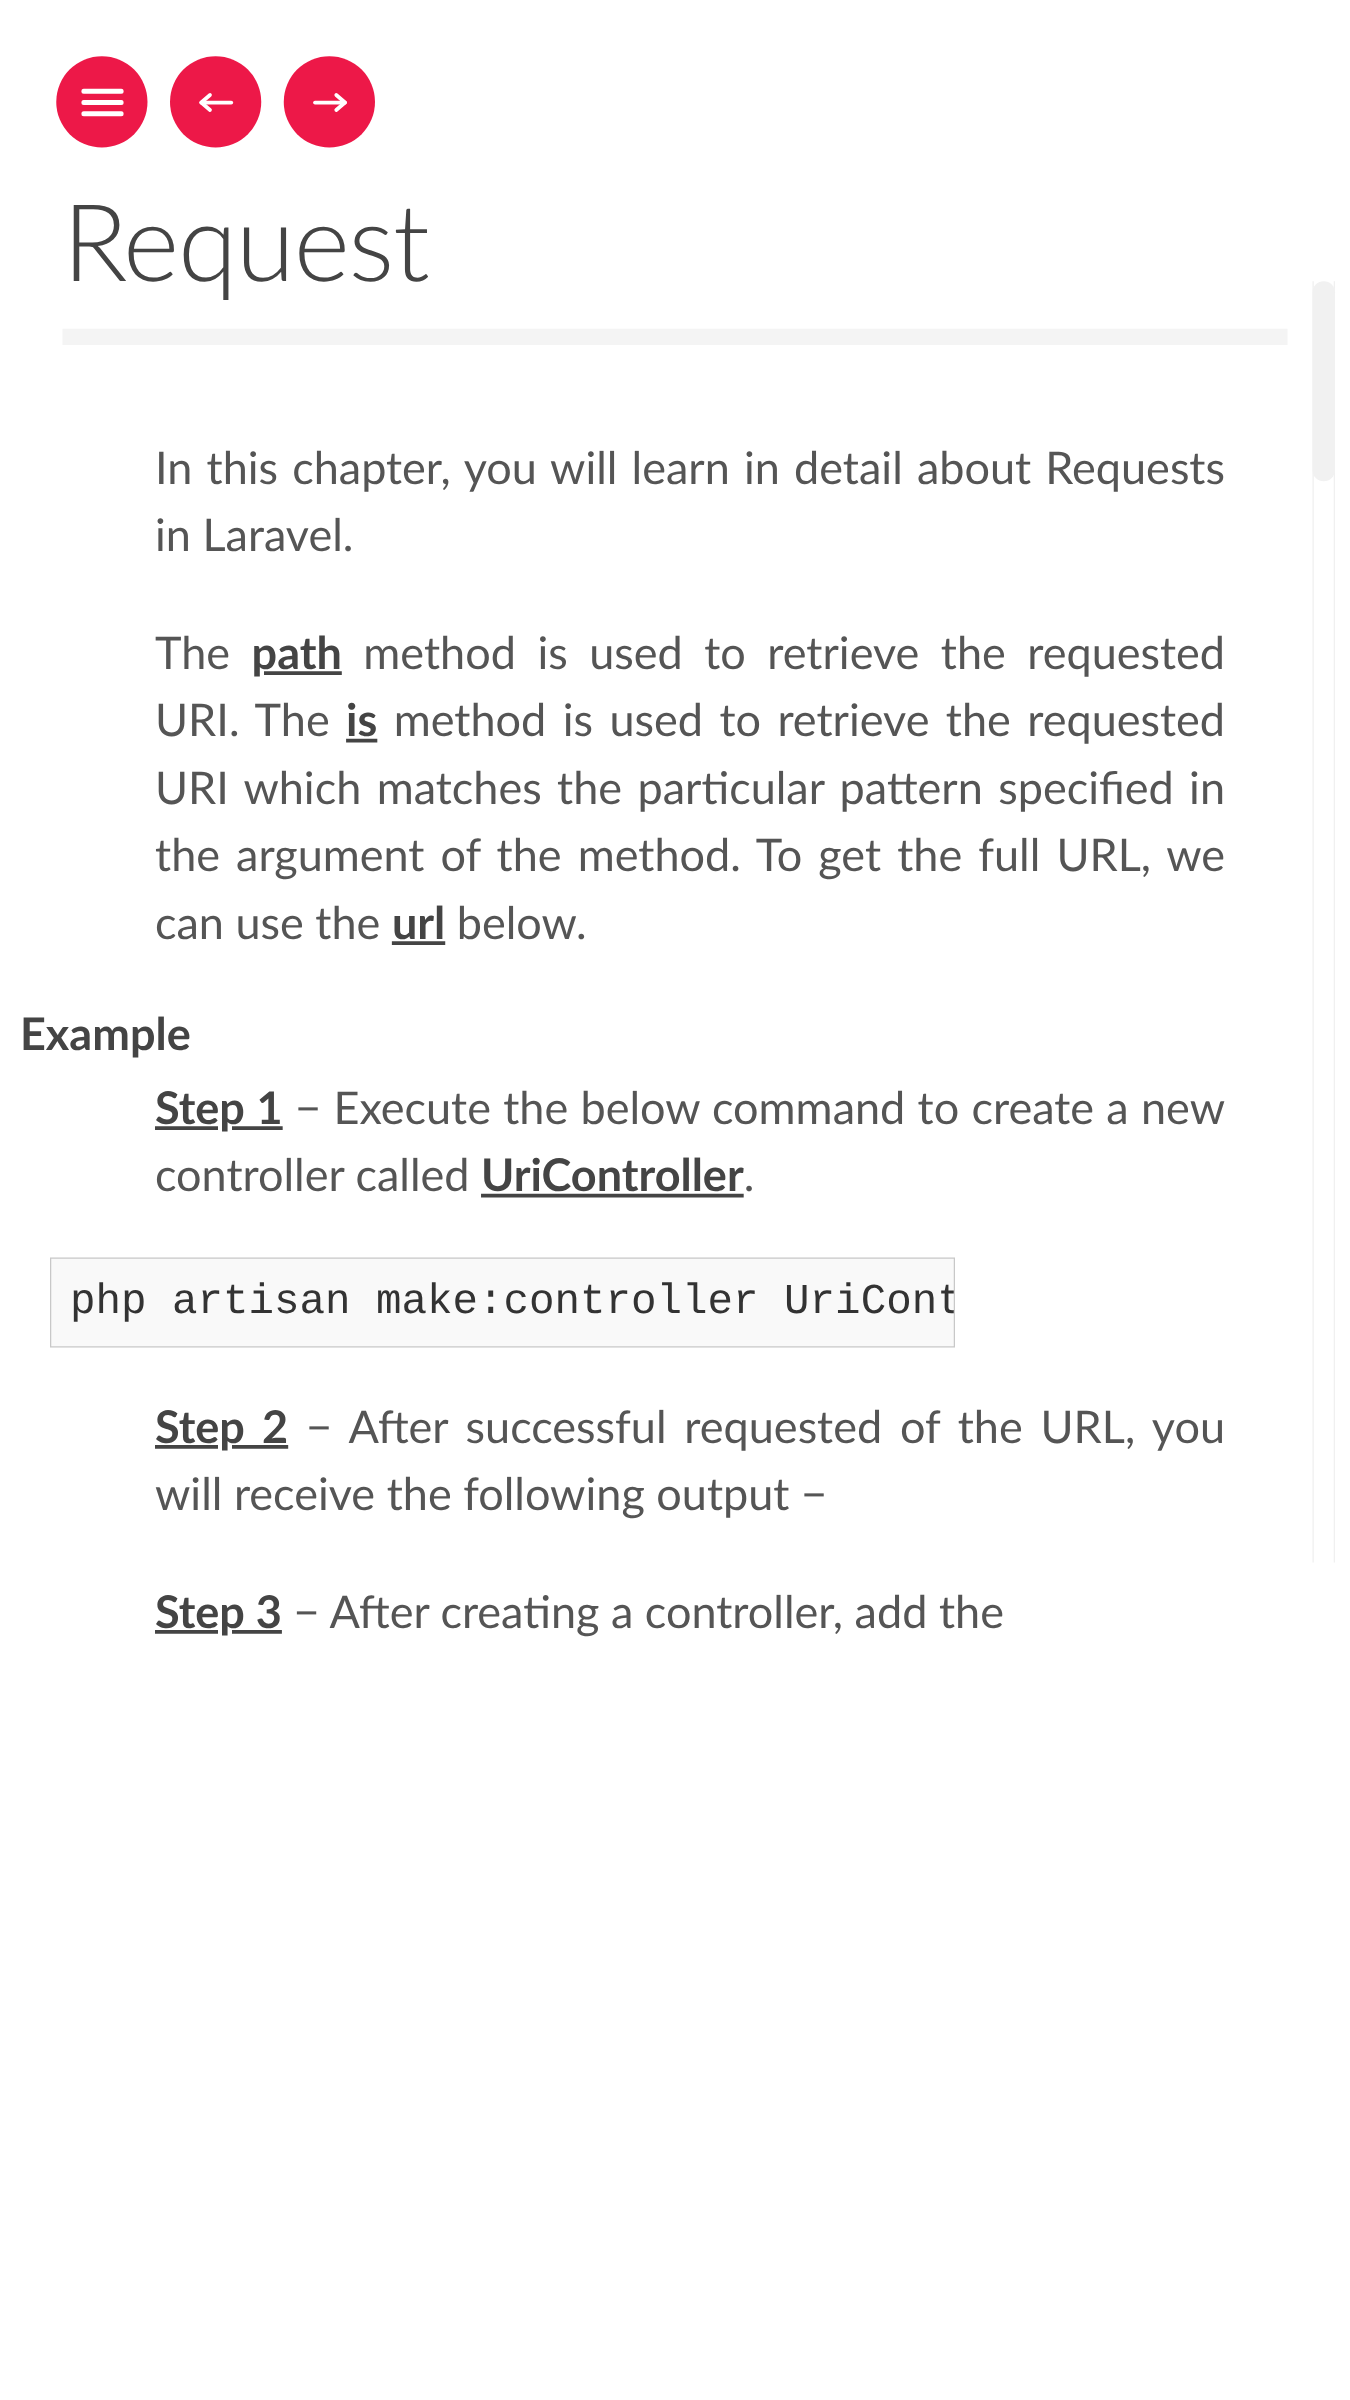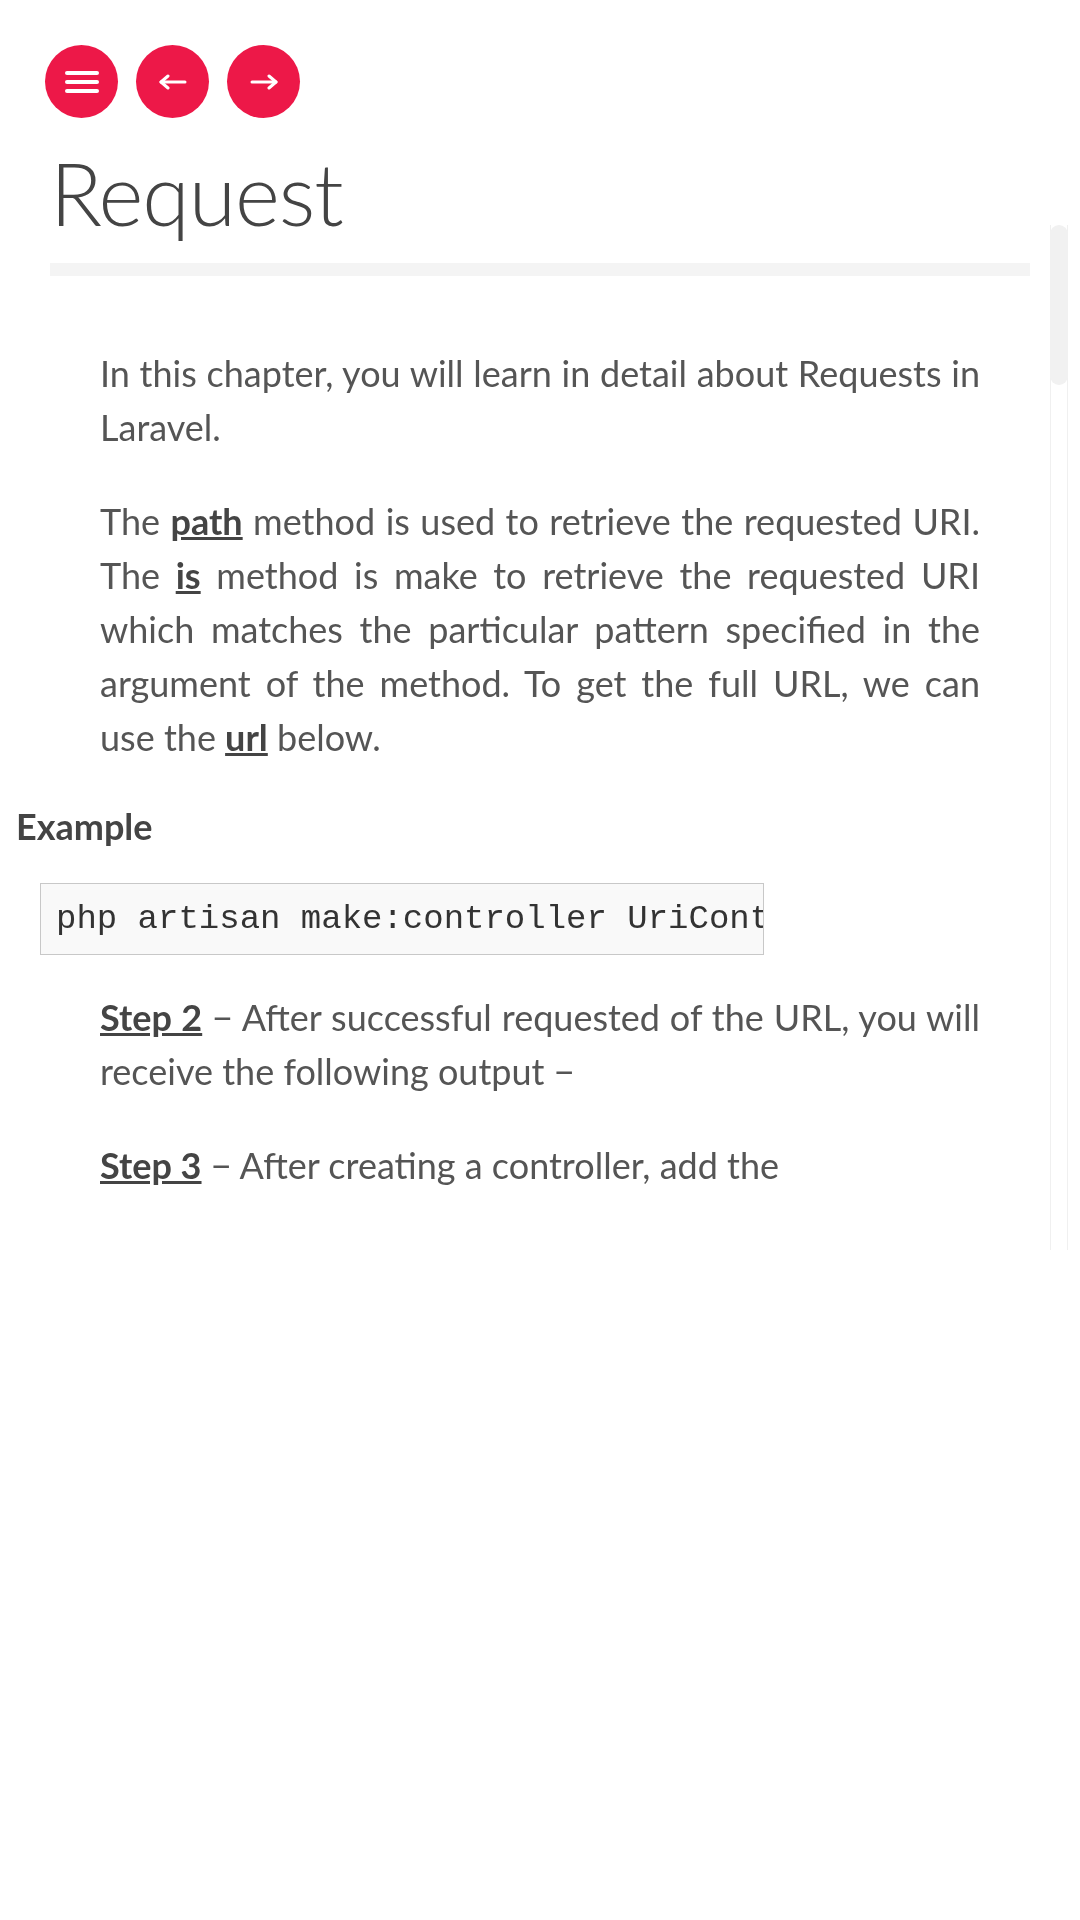--- a/index.html
+++ b/index.html
@@ -46,20 +46,21 @@
   .hr {
     height: 13px;
     background: #f4f4f4;
     margin: 0 0 70px 0;
   }
   .content {
     padding: 0 100px 0 100px;
     font-size: 36px;
     line-height: 1.5;
     color: #555;
+    margin-left: 24px;
   }
   .content p { margin-bottom: 40px; text-align: justify; }
   .content h2 {
     text-align: center;
     font-size: 44px;
     font-weight: 700;
     color: #444;
     text-decoration: underline;
     margin: 35px 0 45px 0;
   }
@@ -159,26 +160,31 @@
   <div class="title-wrap">
     <h1 class="page-title">Request</h1>
     <div class="hr"></div>
   </div>
 
   <div class="content">
     <p>In this chapter, you will learn in detail about Requests in Laravel.</p>
 
 
     <p>
-      <span>The </span><b>path</b><span> method is used to retrieve the requested URI. The </span><b>is</b><span> method is make to retrieve the requested URI which matches the particular pattern specified in the argument of the method. To get the full URL, we can use the </span><b>url</b><span> below.</span>
+      <span>The </span><b>path</b><span> method is used to retrieve the requested URI. The </span><b>is</b><span> method is used to retrieve the requested URI which matches the particular pattern specified in the argument of the method. To get the full URL, we can use the </span><b>url</b><span> below.</span>
     </p>
   </div>
 
   <div class="example-label">Example</div>
 
+  <div class="content">
+    <p class="step">
+      <b>Step 1</b><span> − Execute the below command to create a new controller called </span><b>UriController</b><span>.</span>
+    </p>
+  </div>
 
   <div class="codeblock-wrap">
     <pre class="codeblock">php artisan make:controller UriController –plain</pre>
   </div>
 
   <div class="content">
     <p class="step">
       <b>Step 2</b><span> − After successful requested of the URL, you will receive the following output −</span>
     </p>
     <p class="step">

